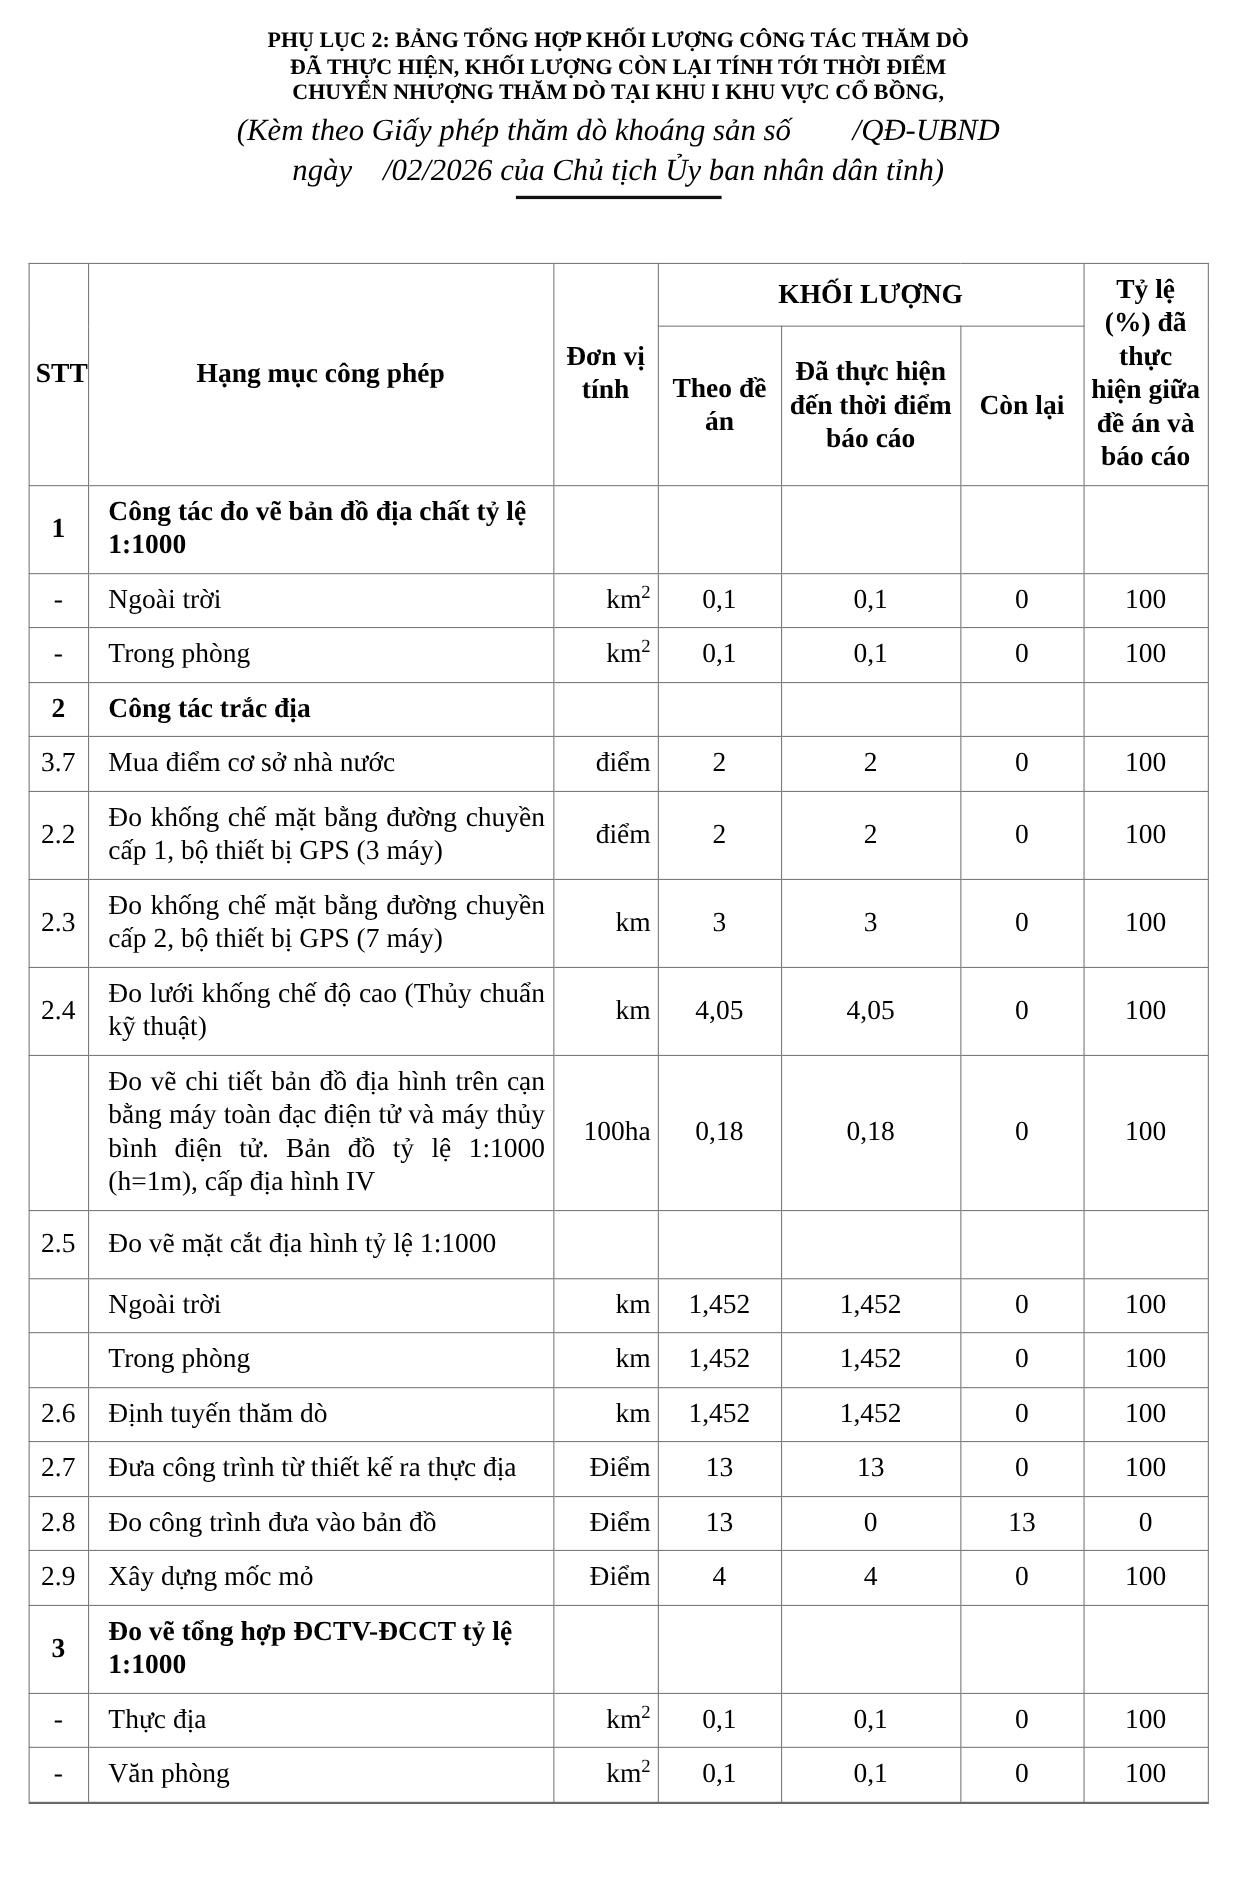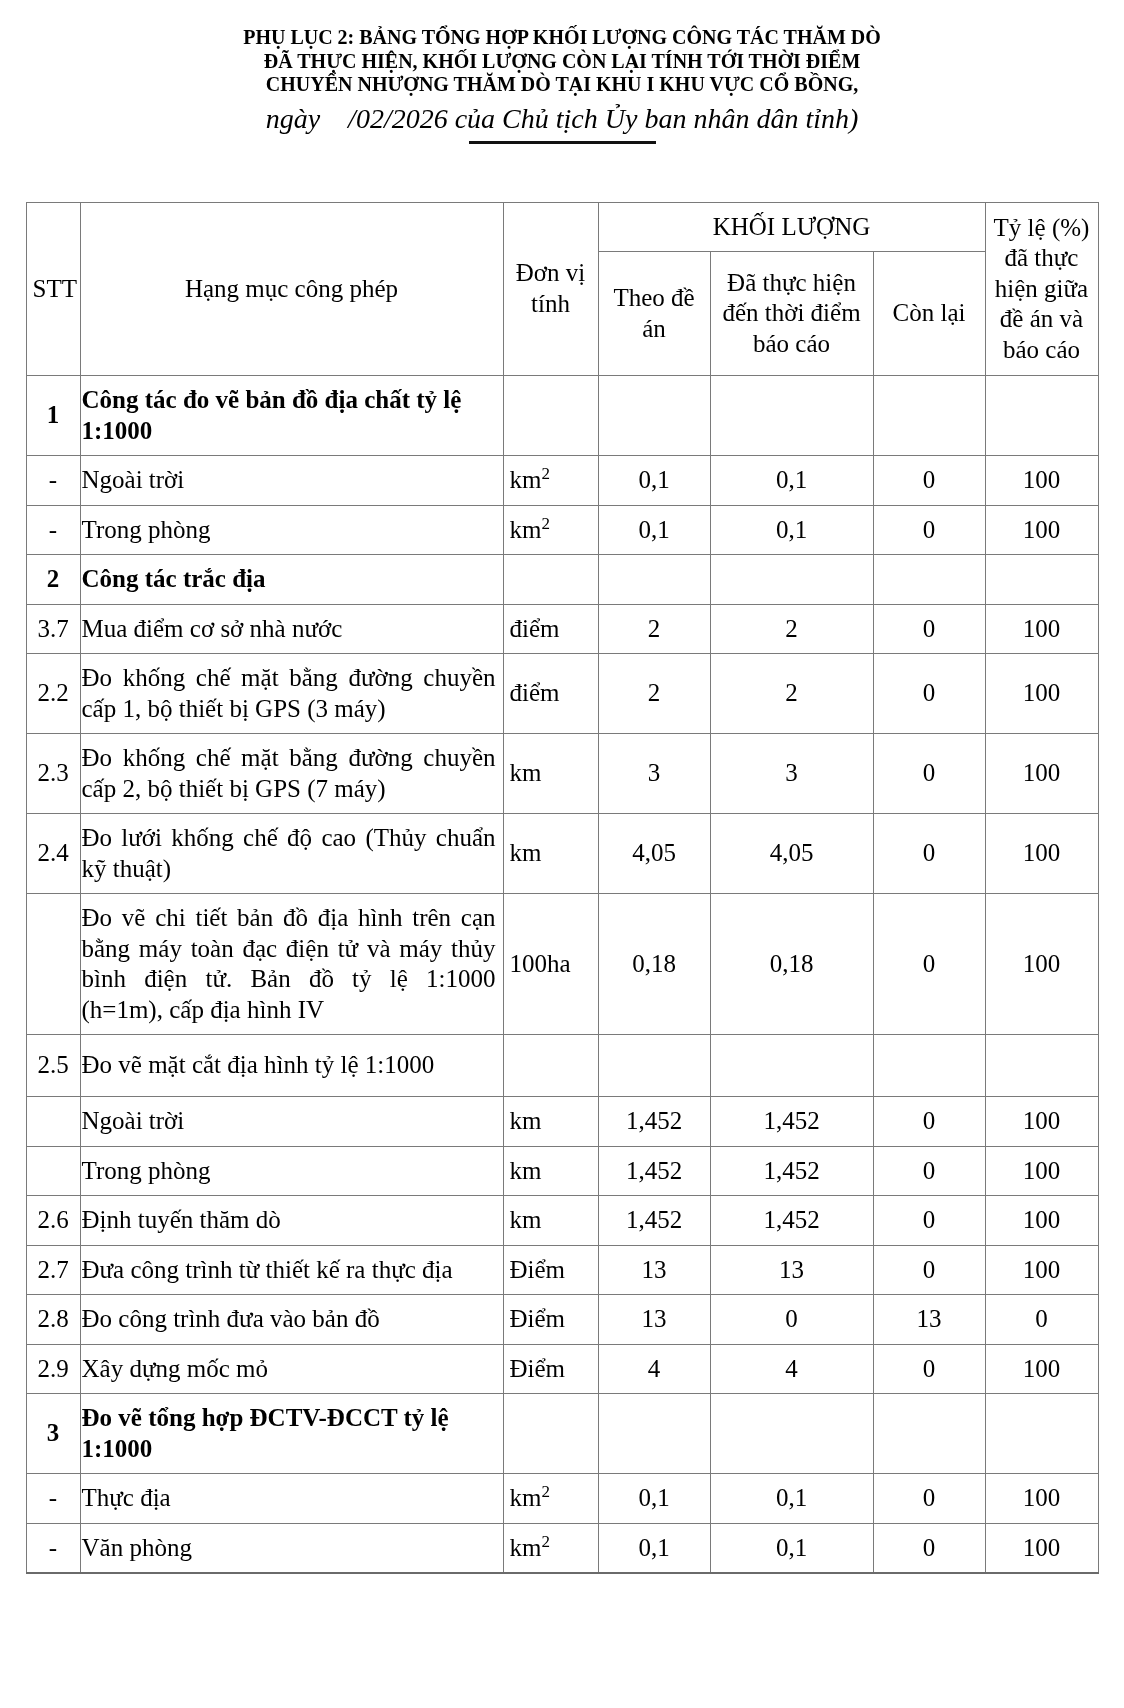--- a/index.html
+++ b/index.html
@@ -30,48 +30,49 @@
   .work-table th, .work-table td {
     border: 1px solid #7a7a7a;
     font-size: 25px;
     line-height: 1.22;
     vertical-align: middle;
     padding: 9px 6px;
     overflow: hidden;
   }
   .work-table { border: 1px solid #6a6a6a; border-bottom-width: 2px; }
 
-  .work-table thead th { font-weight: normal; text-align: center; }
+  .work-table thead th { font-weight: bold; text-align: center; }
   .work-table thead tr.h-top { height: 40px; }
   .work-table thead tr.h-sub { height: 124px; }
 
   td.c-stt   { text-align: center; }
-  td.c-task  { text-align: left; padding-left: 1px; padding-right: 7px; font-family: Liberation Serif, serif; }
+  td.c-task  { text-align: left; padding-left: 18px; padding-right: 7px; font-family: Liberation Serif, serif; }
   td.c-task.justify { text-align: justify; }
-  td.c-unit  { text-align: left; }
+  td.c-unit  { text-align: right; }
   td.c-num   { text-align: center; }
 
   tr.section td.c-stt, tr.section td.c-task { font-weight: bold; }
 
   td.c-unit sup { font-size: 0.68em; line-height: 0; }
 
   tr.row-tall td { height: 62px; }
 </style>
 </head>
 <body>
 
 <div class="page">
 
   <div class="title">
     <div class="title-line">PHỤ LỤC 2: BẢNG TỔNG HỢP KHỐI LƯỢNG CÔNG TÁC THĂM DÒ</div>
     <div class="title-line">ĐÃ THỰC HIỆN, KHỐI LƯỢNG CÒN LẠI TÍNH TỚI THỜI ĐIỂM</div>
     <div class="title-line">CHUYỂN NHƯỢNG THĂM DÒ TẠI KHU I KHU VỰC CỔ BỒNG,</div>
   </div>
 
   <div class="subtitle">
+    <div class="subtitle-line">(Kèm theo Giấy phép thăm dò khoáng sản số        /QĐ-UBND</div>
     <div class="subtitle-line">ngày    /02/2026 của Chủ tịch Ủy ban nhân dân tỉnh)</div>
   </div>
 
   <div class="rule"></div>
 
   <table class="work-table">
     <colgroup>
       <col style="width:54px">
       <col style="width:423px">
       <col style="width:95px">

